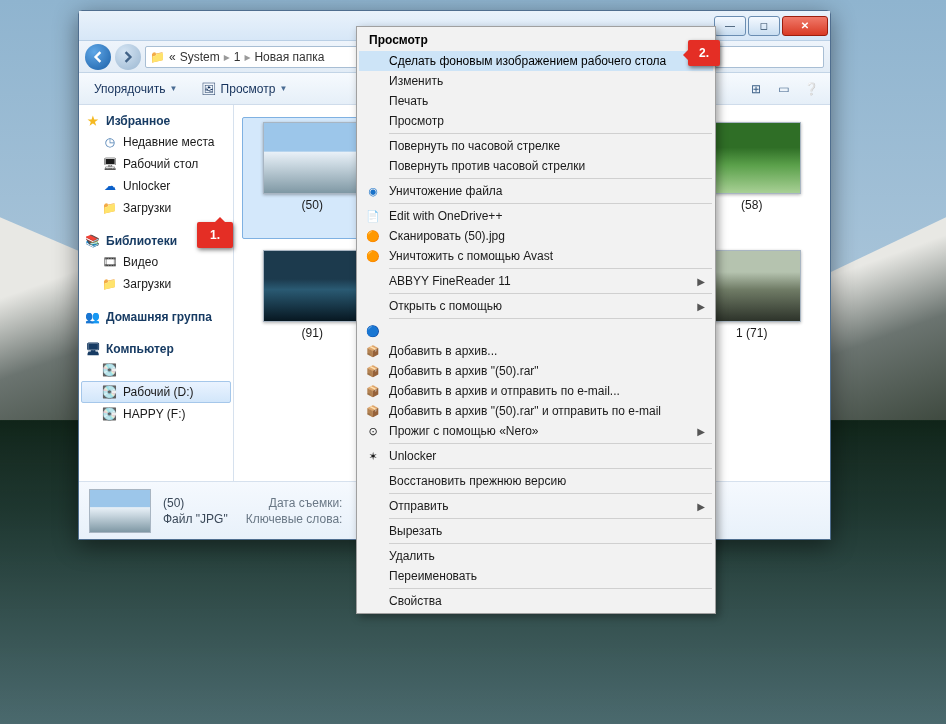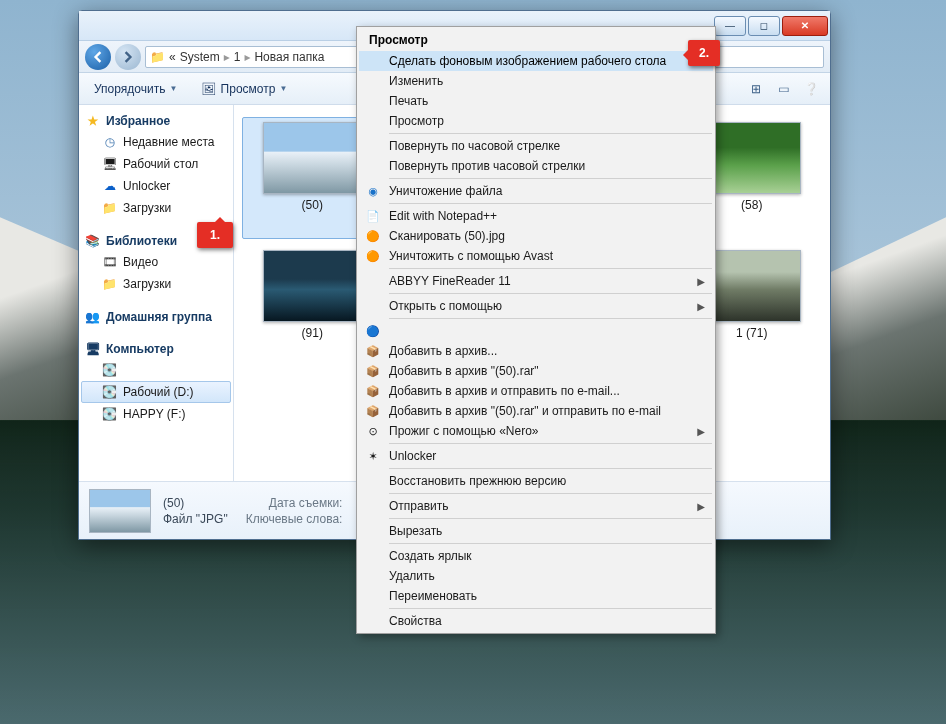--- a/index.html
+++ b/index.html
@@ -268,21 +268,21 @@
       <span>Повернуть против часовой стрелки</span>
     </div>
     <div class="ctx-sep"></div>
     <div class="ctx-item">
       <span class="cicon" style="color: rgb(26, 114, 201);">◉</span>
       <span>Уничтожение файла</span>
     </div>
     <div class="ctx-sep"></div>
     <div class="ctx-item">
       <span class="cicon">📄</span>
-      <span>Edit with Notepad++</span>
+      <span>Edit with OneDrive++</span>
     </div>
     <div class="ctx-item">
       <span class="cicon">🟠</span>
       <span>Сканировать (50).jpg</span>
     </div>
     <div class="ctx-item">
       <span class="cicon">🟠</span>
       <span>Уничтожить с помощью Avast</span>
     </div>
     <div class="ctx-sep"></div>
@@ -333,23 +333,20 @@
     <div class="ctx-item">
       <span>Отправить</span>
       <span class="sub">▶</span>
     </div>
     <div class="ctx-sep"></div>
     <div class="ctx-item">
       <span>Вырезать</span>
     </div>
     <div class="ctx-sep"></div>
     <div class="ctx-item">
-      <span>Создать ярлык</span>
-    </div>
-    <div class="ctx-item">
       <span>Удалить</span>
     </div>
     <div class="ctx-item">
       <span>Переименовать</span>
     </div>
     <div class="ctx-sep"></div>
     <div class="ctx-item">
       <span>Свойства</span>
     </div>
   </div>

